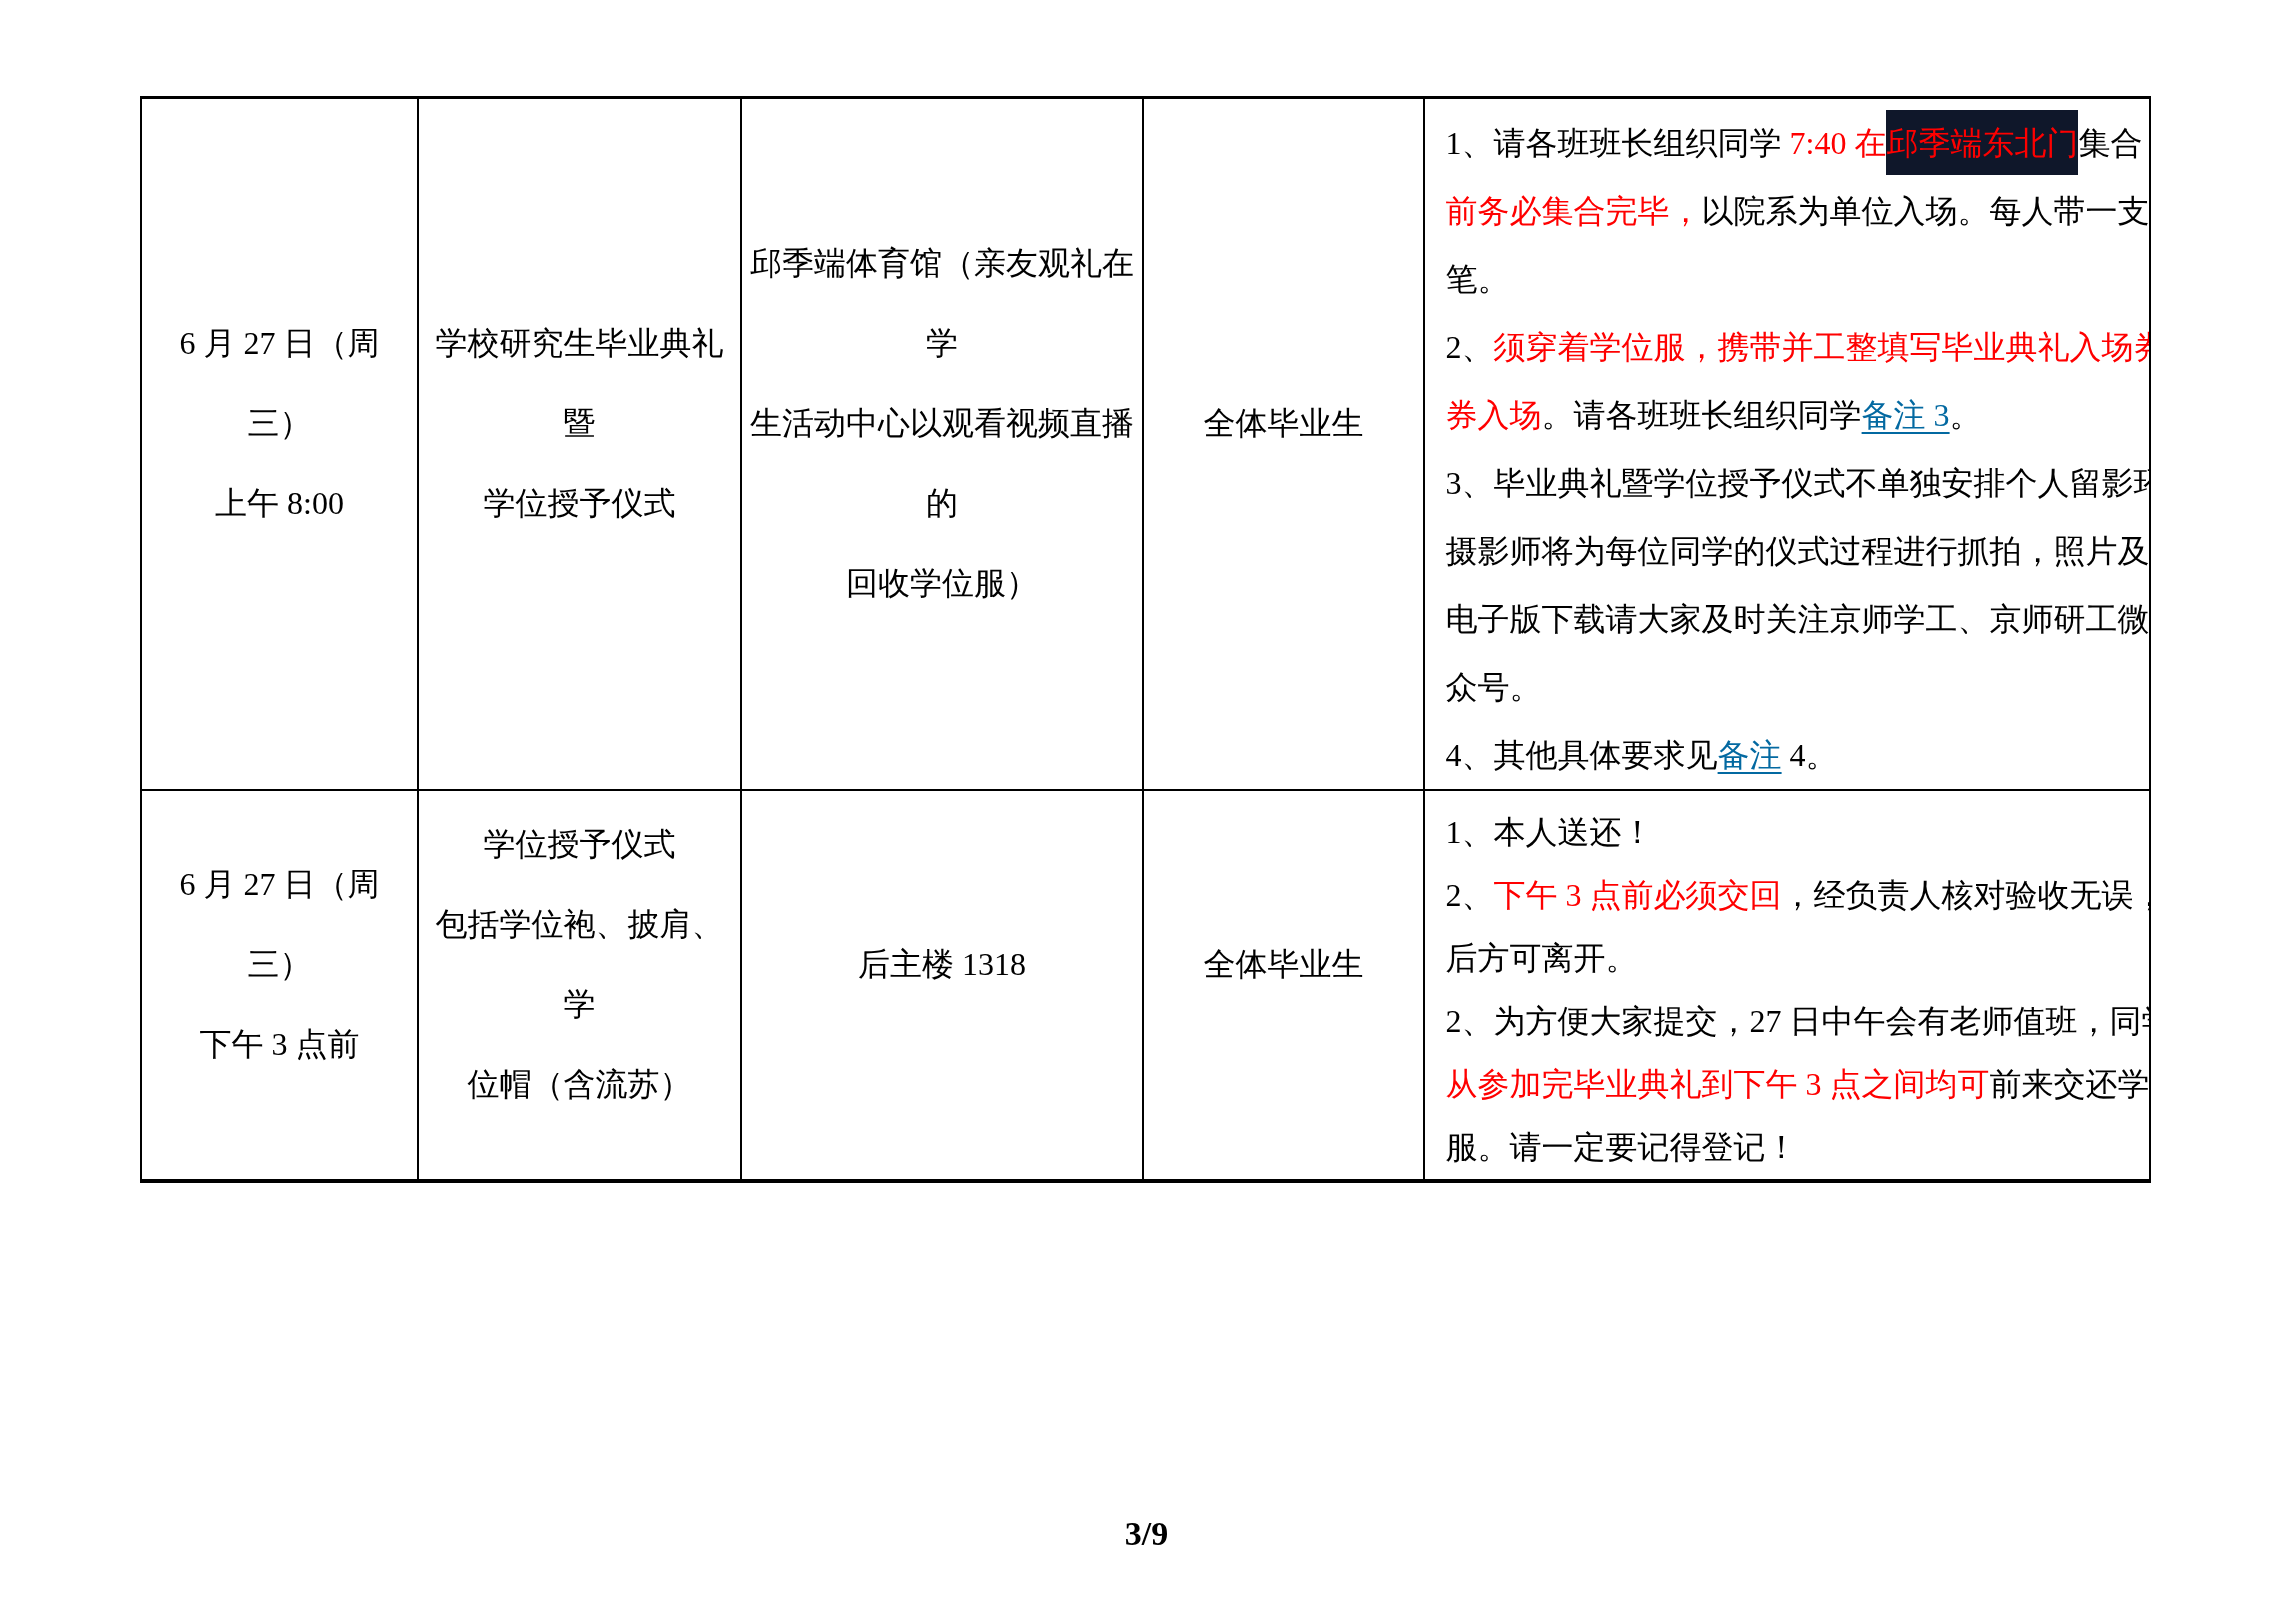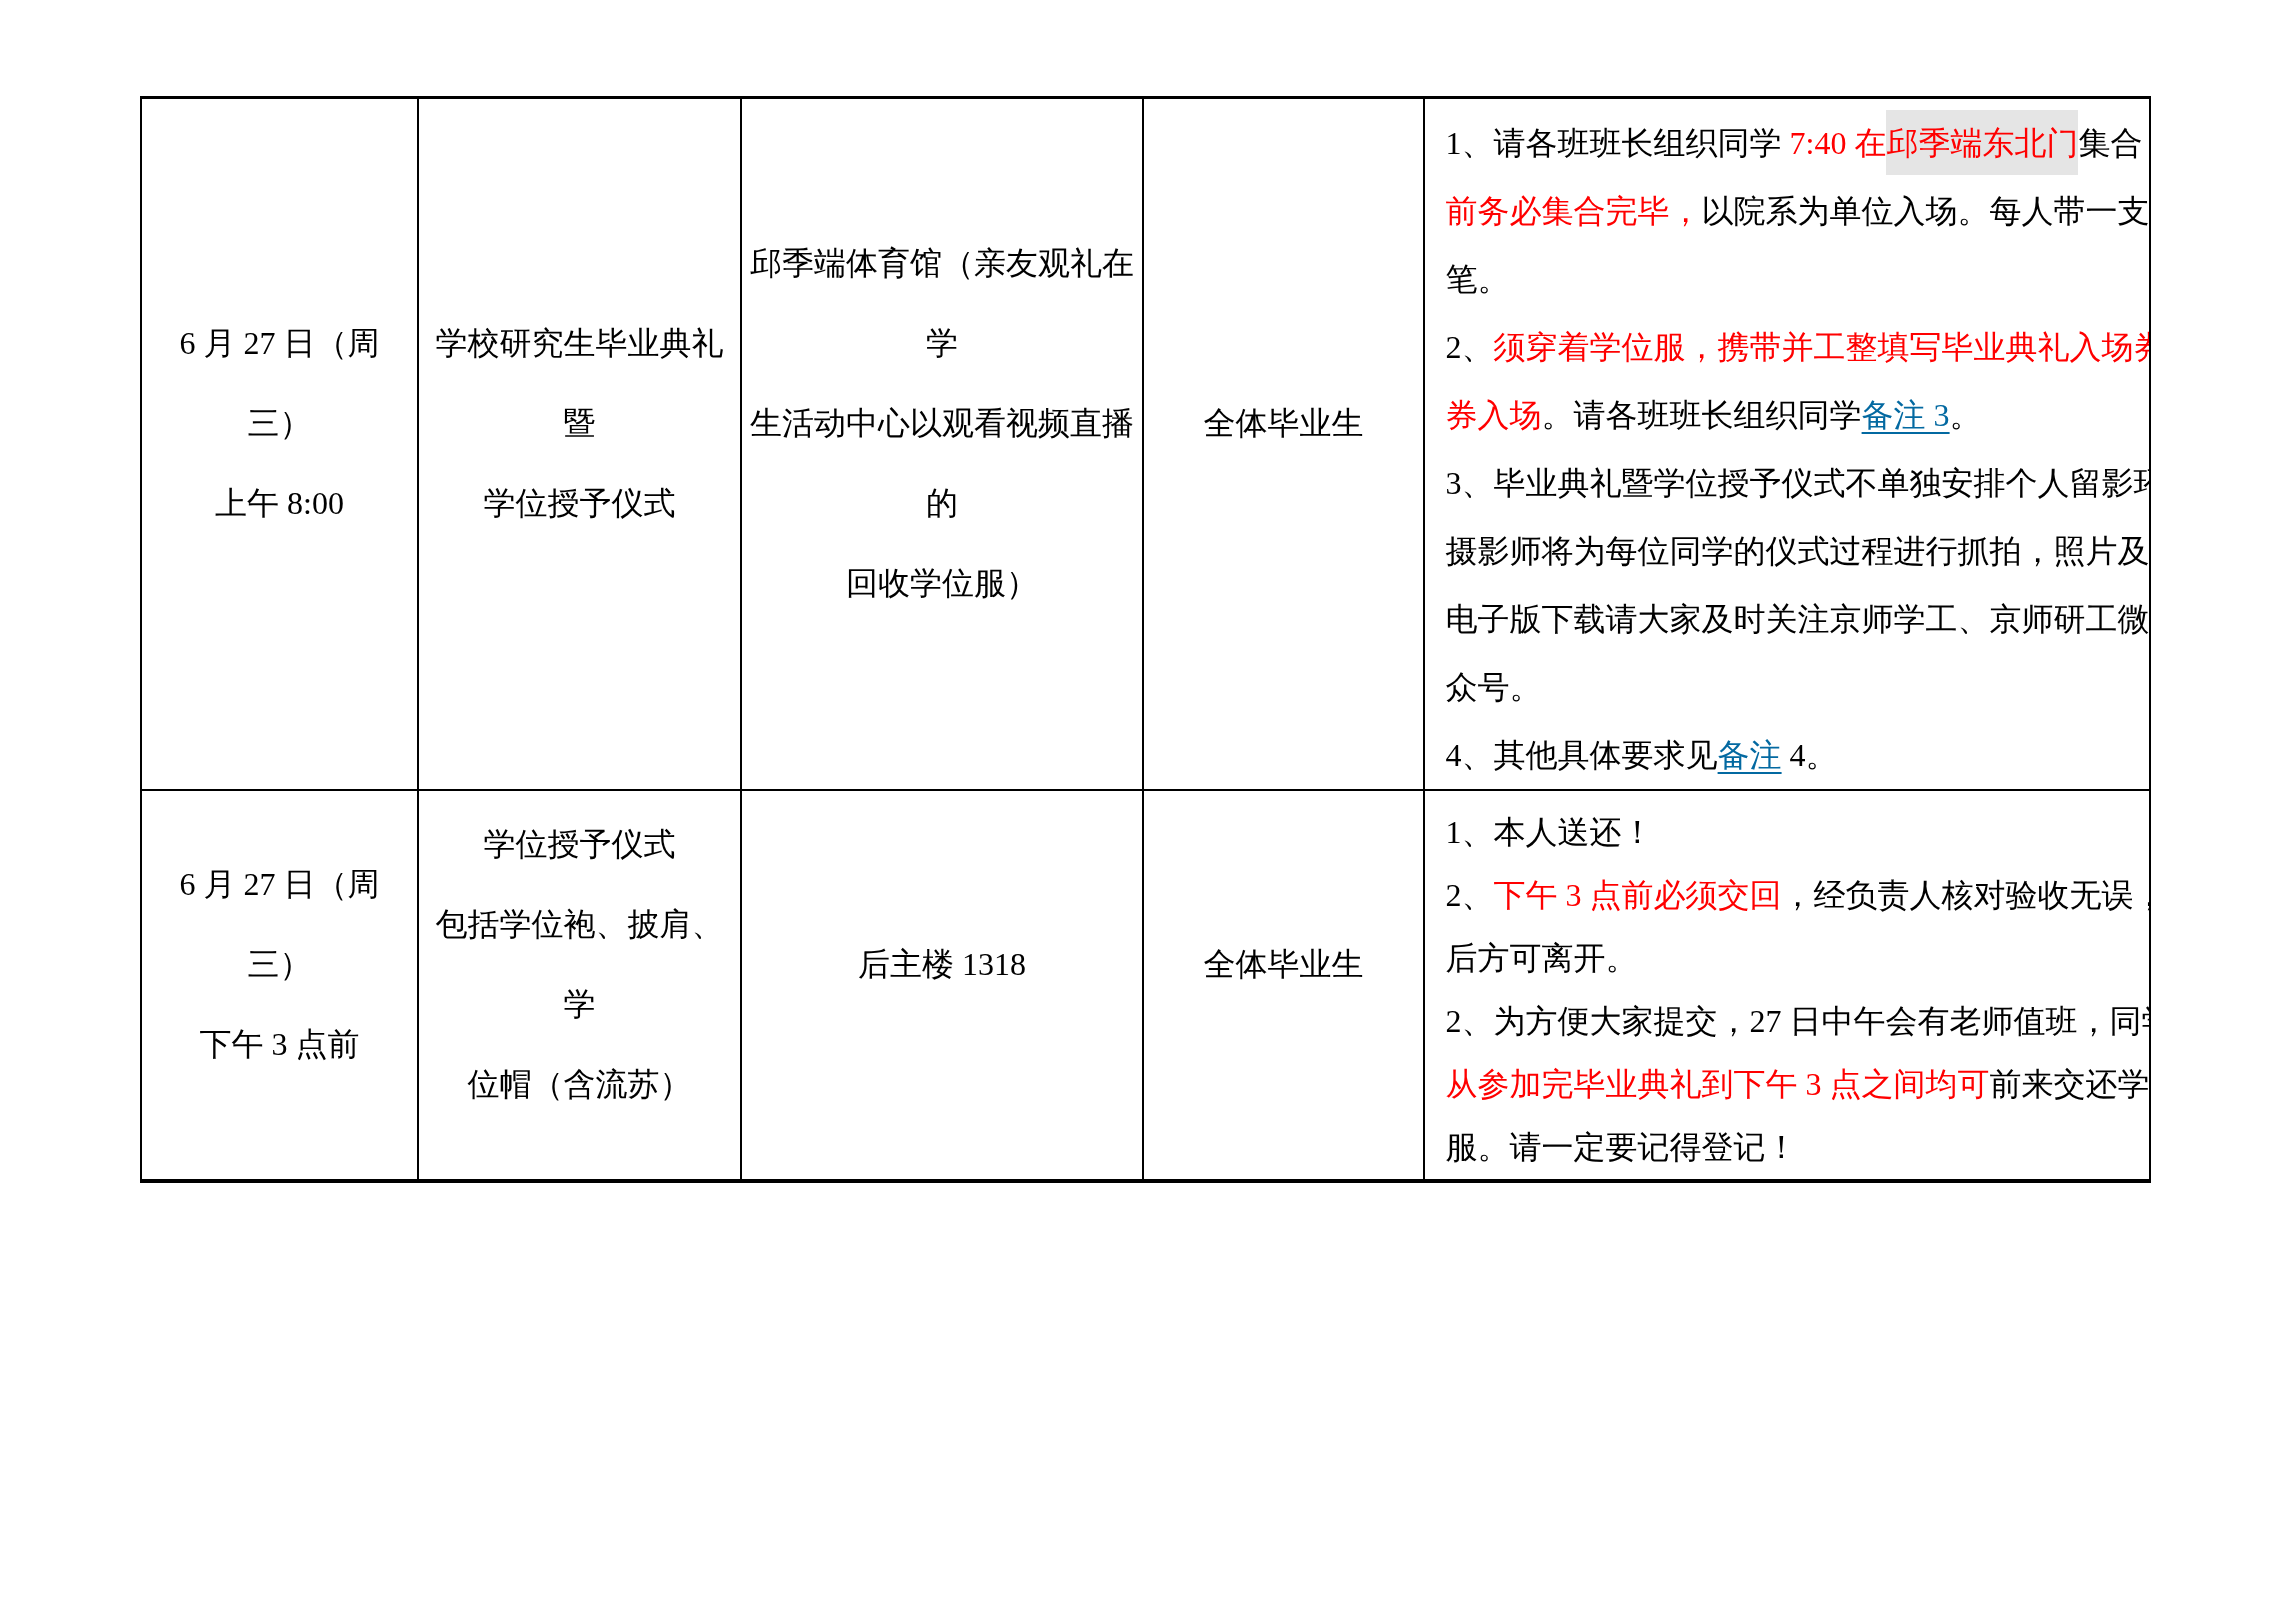--- a/index.html
+++ b/index.html
@@ -28,21 +28,21 @@
     padding:0 5.9px 41px 5.9px;
   }
   td.notes{
     vertical-align:top;
     text-align:left;
     padding:9.8px 3.9px 0 20.6px;
   }
   .r1 .note-line{line-height:68px;white-space:nowrap}
   .r2 .note-line{line-height:63px;white-space:nowrap}
   .red{color:#ff0000}
-  .hl{background:#e5e5e5;padding:14.7px 0}
+  .hl{background:#0f172a;padding:14.7px 0}
   a.link{color:#0369a1;text-decoration-thickness:2px;text-underline-offset:5.9px}
   .footer{
     position:absolute;top:1515px;left:0;width:100%;
     text-align:center;
     font-weight:700;font-size:34px;
   }
 </style>
 </head>
 <body>
 
@@ -114,15 +114,16 @@
               <div class="note-line"><span class="seg">后方可离开。</span></div>
               <div class="note-line"><span class="seg">2、为方便大家提交，27 日中午会有老师值班，同学们</span></div>
               <div class="note-line"><span class="seg red">从参加完毕业典礼到下午 3 点之间均可</span><span class="seg">前来交还学位</span></div>
               <div class="note-line"><span class="seg">服。请一定要记得登记！</span></div>
             </div>
       </td>
     </tr>
   </tbody>
     </table>
 
+  <div class="footer">3/9</div>
 
 </div>
 
 
 </body></html>

